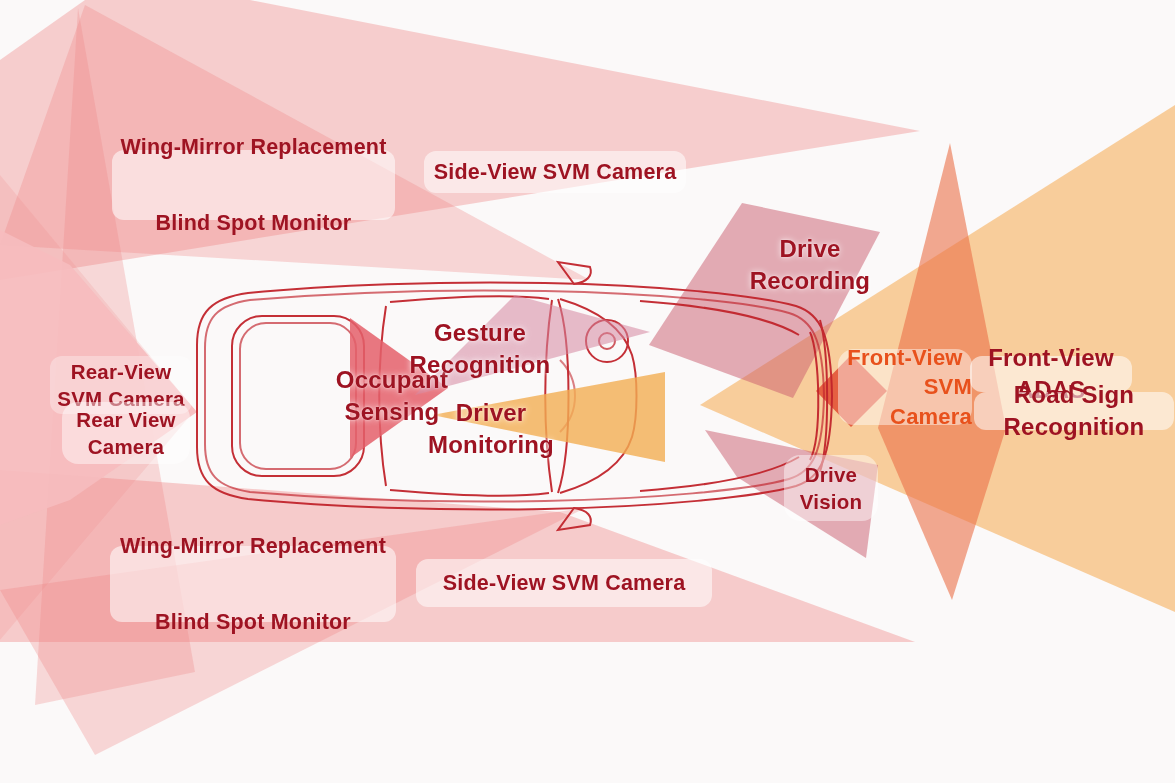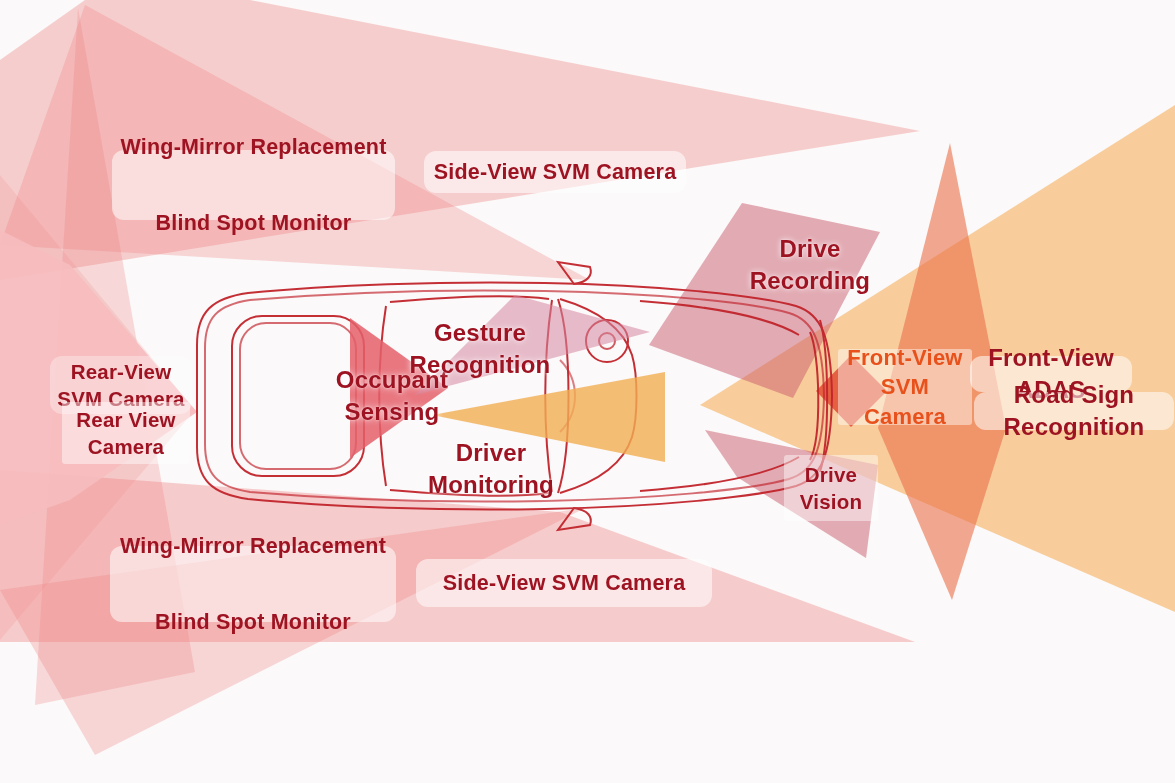--- a/index.html
+++ b/index.html
@@ -3,21 +3,21 @@
 <meta charset="utf-8">
 <style>
   html,body{margin:0;padding:0;}
   body{font-family:"Liberation Sans", sans-serif;}
   #stage{position:relative;width:1175px;height:783px;background:#fbf9f9;overflow:hidden;}
   #fans{position:absolute;left:0;top:0;width:1175px;height:783px;}
   .label{position:absolute;display:flex;flex-direction:column;align-items:center;justify-content:center;
          font-weight:bold;color:#9e1322;text-align:center;line-height:1.32;letter-spacing:.2px;}
   .box{background:rgba(255,255,255,0.55);border-radius:12px;}
   .box-light{background:rgba(255,255,255,0.32);border-radius:12px;}
-  .box-med{background:rgba(255,255,255,0.45);border-radius:3px;}
+  .box-med{background:rgba(255,255,255,0.45);border-radius:16px;text-align:right;}
   .glow{text-shadow:0 0 6px rgba(255,255,255,0.85), 0 0 2px rgba(255,255,255,0.6);}
   .fs-big{font-size:21.5px;gap:48px;}
   .fs-mid{font-size:20.5px;}
   .fs-sm{font-size:24px;}
   .orange-text{color:#e8511c;font-size:22px;}
 </style>
 </head>
 <body>
 
 <div id="stage">
@@ -100,21 +100,21 @@
   <div class="label fs-sm glow" style="left:336px;top:364px;width:112px;height:64px;justify-content:center;">
     <span>Occupant</span>
     <span>Sensing</span>
   </div>
 
   <div class="label fs-sm glow" style="left:410px;top:318px;width:140px;height:62px;">
     <span>Gesture</span>
     <span>Recognition</span>
   </div>
 
-  <div class="label fs-sm glow" style="left:424px;top:398px;width:134px;height:62px;margin-top:40px;">
+  <div class="label fs-sm glow" style="left:424px;top:398px;width:134px;height:62px;">
     <span>Driver</span>
     <span>Monitoring</span>
   </div>
 
   <div class="label box-med orange-text" style="left:838px;top:349px;width:134px;height:76px;">
     <span>Front-View</span>
     <span>SVM Camera</span>
   </div>
 
   <div class="label box fs-sm" style="left:970px;top:356px;width:162px;height:36px;">

